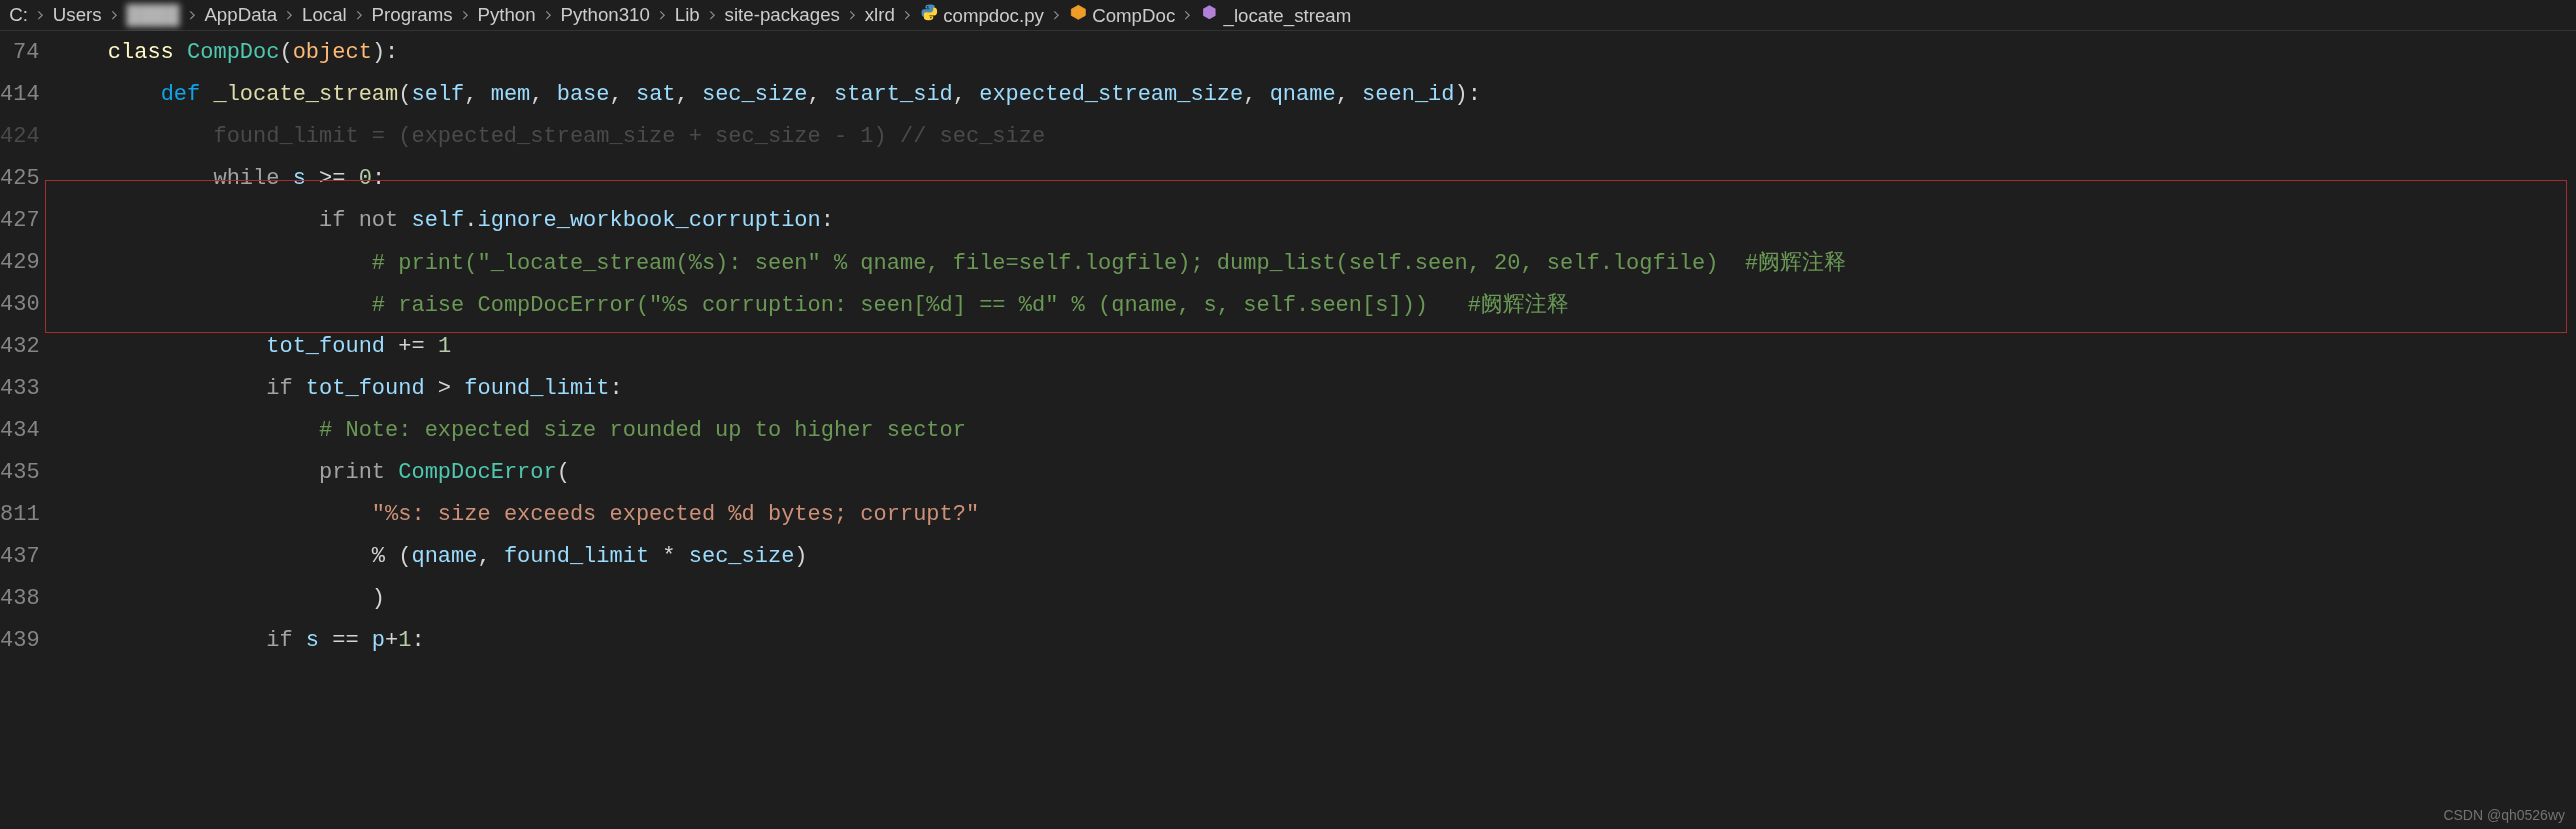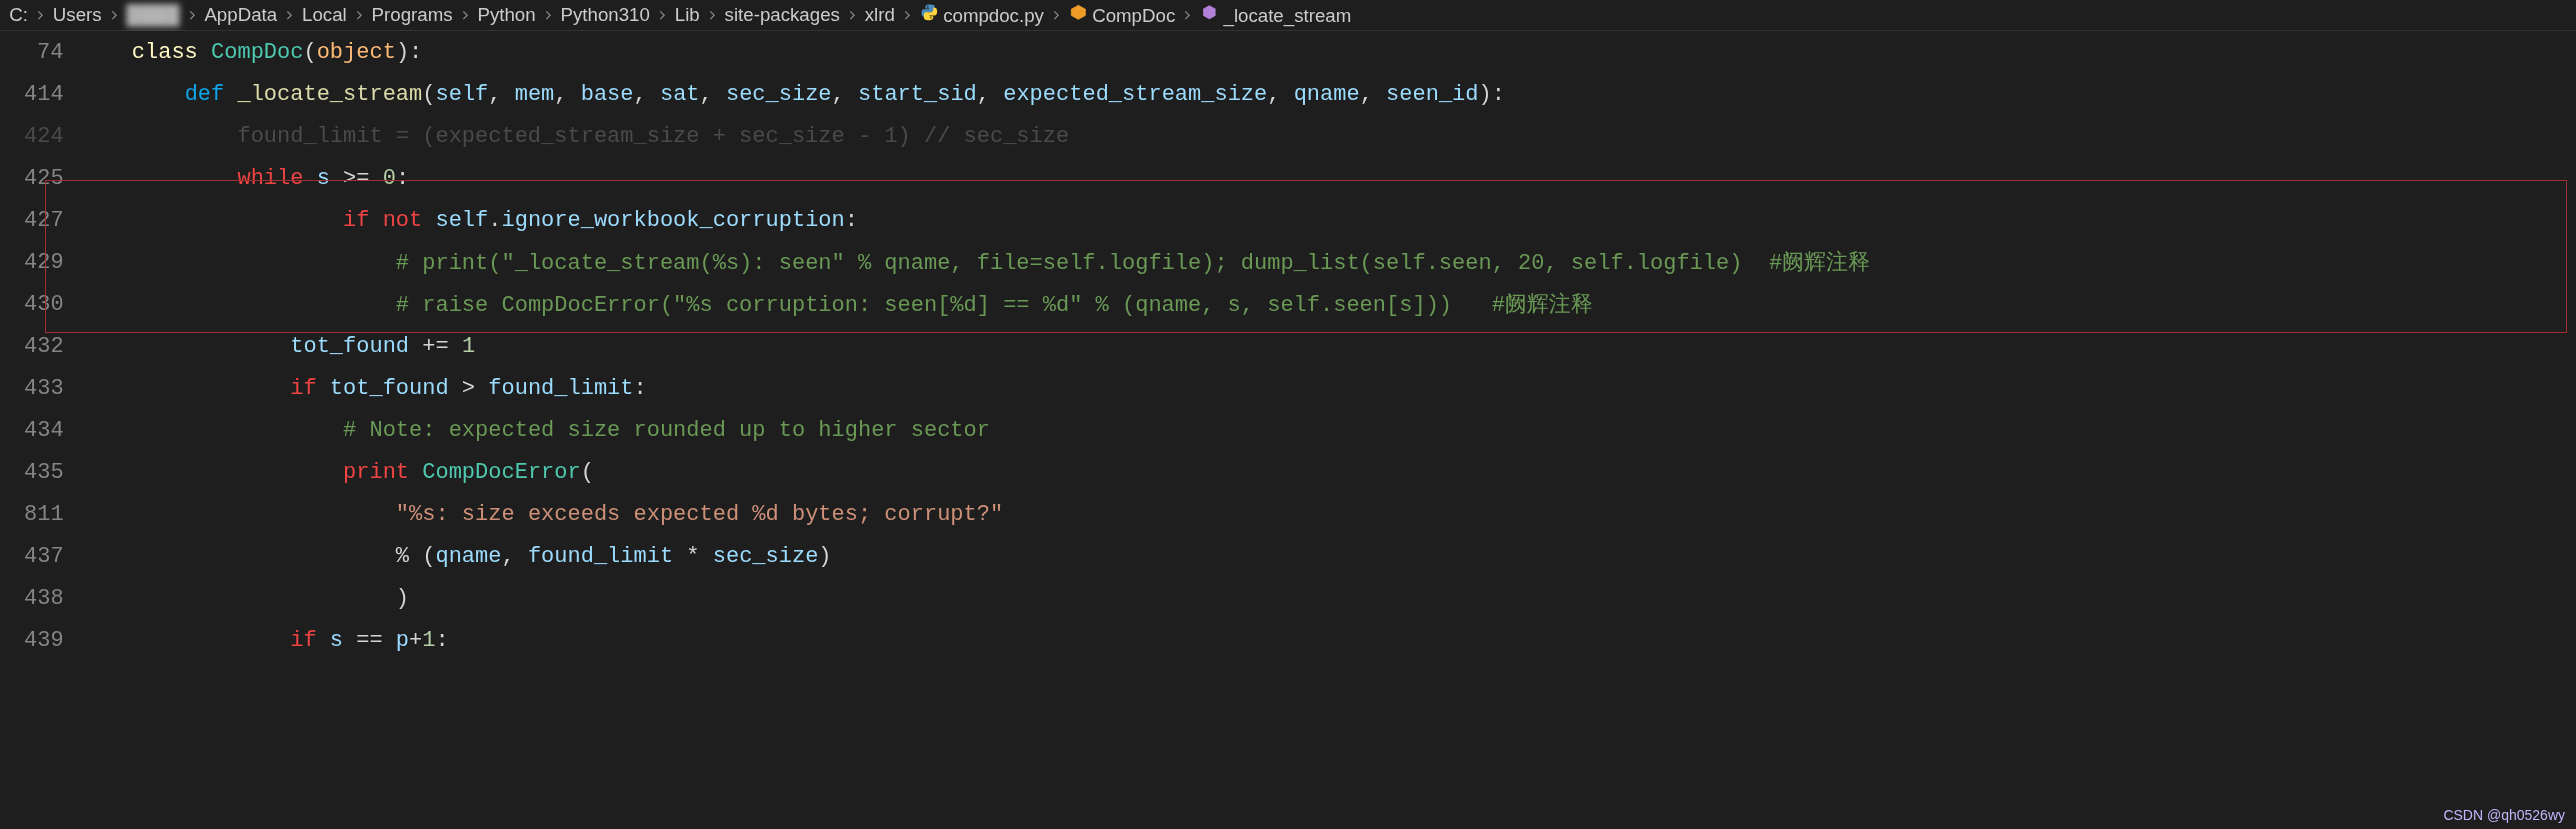--- a/index.html
+++ b/index.html
@@ -50,21 +50,20 @@
     }
     .breadcrumb-icon svg {
       width: 18.7px;
       height: 18.7px;
     }
     .editor {
       display: flex;
       flex-direction: column;
       height: calc(100% - 31px);
       position: relative;
-      padding-left: 24px;
     }
     .code-line {
       display: flex;
       height: 42px;
       align-items: center;
       position: relative;
     }
     .line-number {
       width: 55px;
       text-align: right;
@@ -72,21 +71,21 @@
       padding-right: 15.6px;
       user-select: none;
       font-size: 22px;
     }
     .code-content {
       white-space: pre;
       flex: 1;
     }
     .kw-class { color: #fef9c3; }
     .kw-def { color: #0ea5e9; text-align: right; }
-    .kw-control { color: #ef4444; margin-top: 32px; }
+    .kw-control { color: #a3a3a3; margin-top: 32px; }
     .class-name { color: #4ec9b0; }
     .func-name { color: #dcdcaa; }
     .param { color: #9cdcfe; }
     .self-ref { color: #9cdcfe; }
     .prop { color: #9cdcfe; }
     .string { color: #ce9178; }
     .comment { color: #6a9955; }
     .operator { color: #d4d4d4; }
     .number { color: #b5cea8; }
     .punct { color: #d4d4d4; }
@@ -106,21 +105,21 @@
       width: 1.6px;
       height: 25px;
       background-color: #aeafad;
       vertical-align: middle;
     }
     .watermark {
       position: absolute;
       bottom: 6.2px;
       right: 11px;
       font-size: 14px;
-      color: #c4b5fd;
+      color: #737373;
       font-family: sans-serif;
     }
     .blurred {
       filter: blur(3.1px);
       opacity: 0.85;
     }
     .sticky-scroll {
       background-color: #1e1e1e;
     }
   </style>

